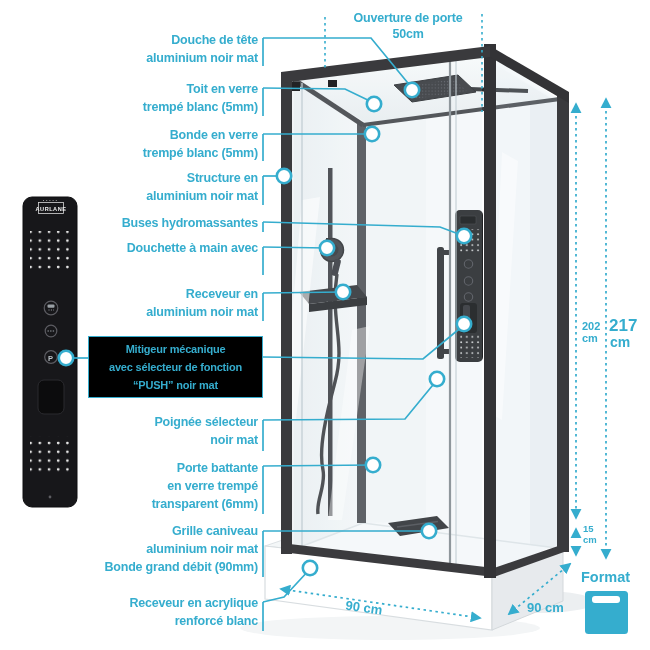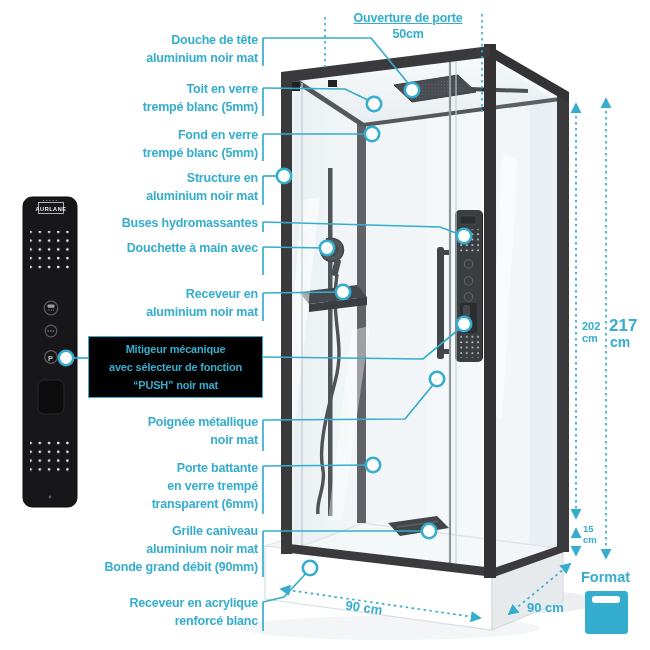--- a/index.html
+++ b/index.html
@@ -215,49 +215,49 @@
     <circle cx="429" cy="531" r="7.2"></circle>
     <circle cx="310" cy="568" r="7.2"></circle>
   </g>
 
   <g>
     <rect x="585" y="591" width="43" height="43" rx="3.5" fill="#35ADCE"></rect>
     <rect x="592" y="596" width="28" height="7" rx="3" fill="#ffffff"></rect>
   </g>
 </svg>
 
-<div class="lbl ctr" style="left:327px;top:9px;width:162px;text-decoration:underline;">Ouverture de porte</div>
+<div class="lbl ctr" style="left:327px;top:9px;width:162px;">Ouverture de porte</div>
 <div class="lbl ctr" style="left:327px;top:25px;width:162px;">50cm</div>
 
 <div class="lbl rt" style="top:31px;">Douche de tête</div>
 <div class="lbl rt" style="top:49px;">aluminium noir mat</div>
 
 <div class="lbl rt" style="top:80px;">Toit en verre</div>
 <div class="lbl rt" style="top:98px;">trempé blanc (5mm)</div>
 
-<div class="lbl rt" style="top:126px;">Fond en verre</div>
+<div class="lbl rt" style="top:126px;">Bonde en verre</div>
 <div class="lbl rt" style="top:144px;">trempé blanc (5mm)</div>
 
 <div class="lbl rt" style="top:169px;">Structure en</div>
 <div class="lbl rt" style="top:187px;">aluminium noir mat</div>
 
 <div class="lbl rt" style="top:214px;">Buses hydromassantes</div>
 
 <div class="lbl rt" style="top:239px;margin-left:28px;">Douchette à main avec</div>
 
 <div class="lbl rt" style="top:285px;">Receveur en</div>
 <div class="lbl rt" style="top:303px;">aluminium noir mat</div>
 
 <div class="mixerbox">
   <div>Mitigeur mécanique</div>
   <div>avec sélecteur de fonction</div>
   <div>“PUSH” noir mat</div>
 </div>
 
-<div class="lbl rt" style="top:413px;">Poignée métallique</div>
+<div class="lbl rt" style="top:413px;">Poignée sélecteur</div>
 <div class="lbl rt" style="top:431px;">noir mat</div>
 
 <div class="lbl rt" style="top:459px;">Porte battante</div>
 <div class="lbl rt" style="top:477px;">en verre trempé</div>
 <div class="lbl rt" style="top:495px;">transparent (6mm)</div>
 
 <div class="lbl rt" style="top:522px;">Grille caniveau</div>
 <div class="lbl rt" style="top:540px;">aluminium noir mat</div>
 <div class="lbl rt" style="top:558px;">Bonde grand débit (90mm)</div>
 

